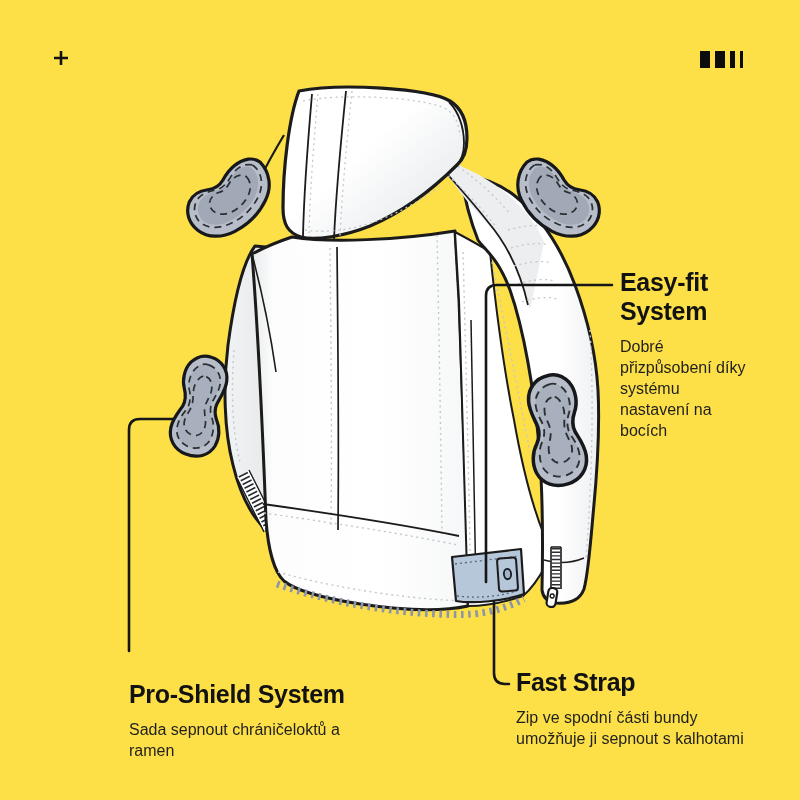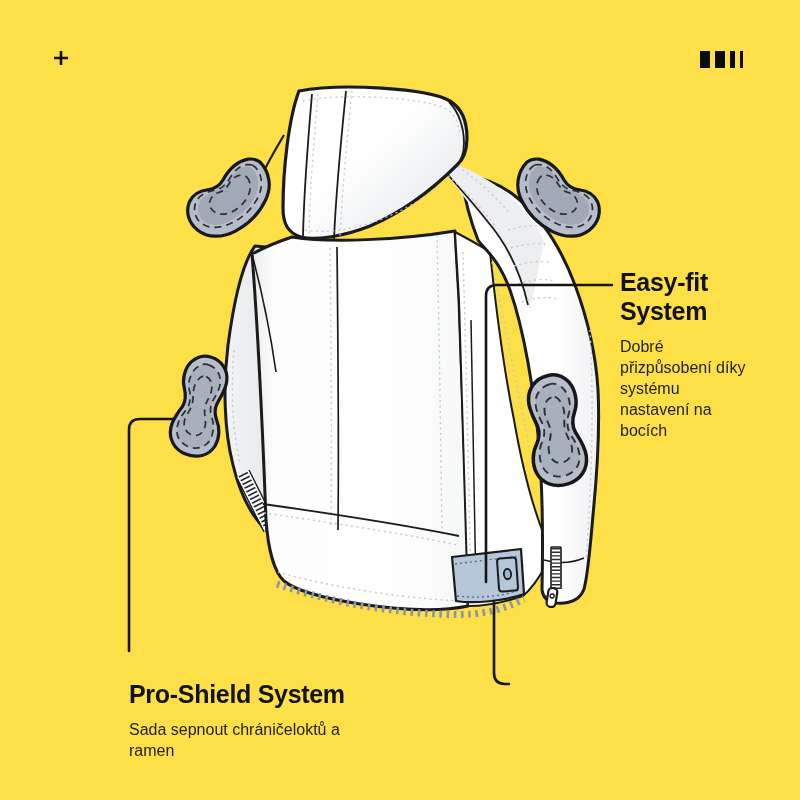--- a/index.html
+++ b/index.html
@@ -212,14 +212,19 @@
 nastavení na
 bocích</p>
   </div>
 
   <div class="callout" style="left:129px;top:664px;width:300px;margin-top:16px;">
     <h2>Pro-Shield System</h2>
     <p>Sada sepnout chráničeloktů a
 ramen</p>
   </div>
 
+  <div class="callout" style="left:516px;top:668px;width:280px;">
+    <h2>Fast Strap</h2>
+    <p>Zip ve spodní části bundy
+umožňuje ji sepnout s kalhotami</p>
+  </div>
 
 </div>
 
 </body></html>

